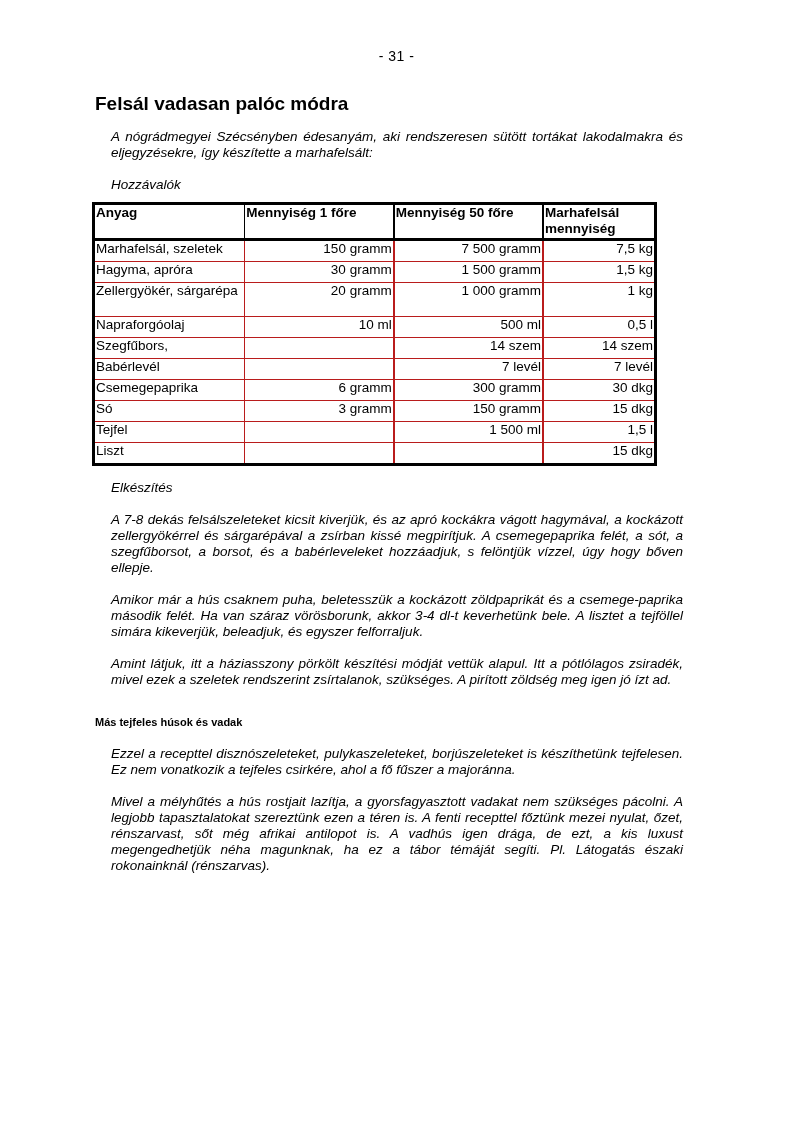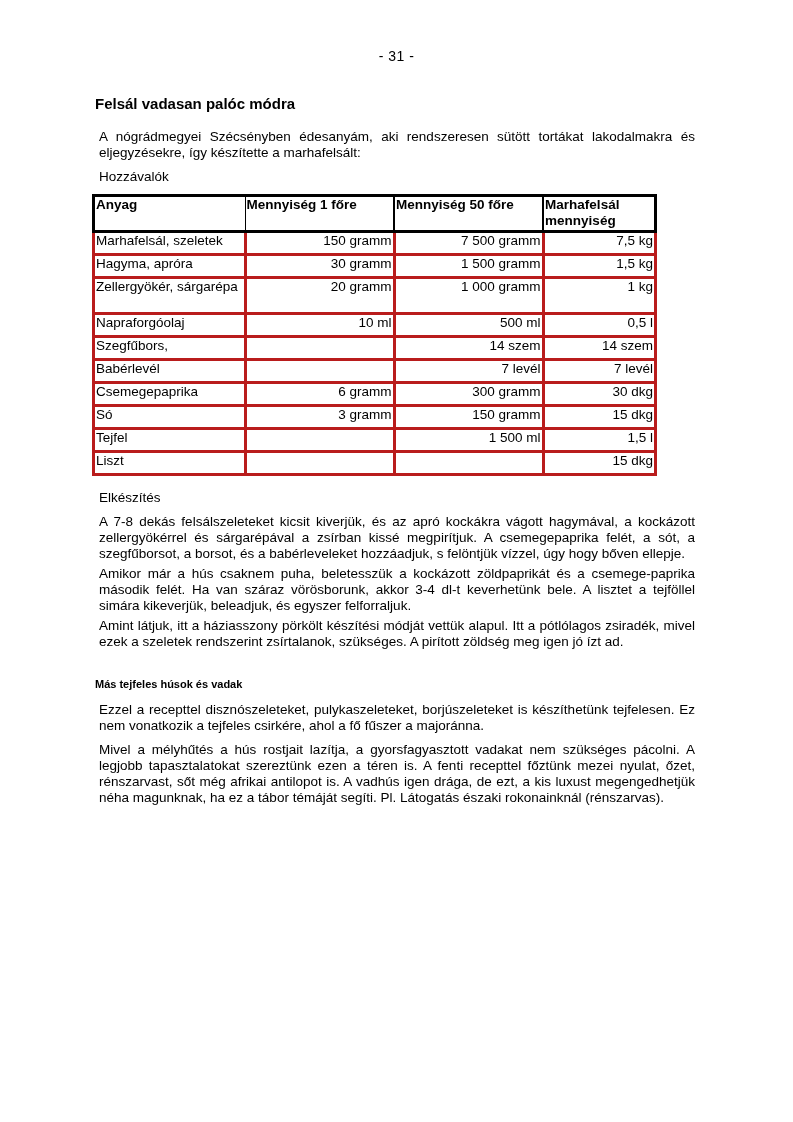--- a/index.html
+++ b/index.html
@@ -25,28 +25,29 @@
       font-size: 14px;
       letter-spacing: 0.5px;
     }
     .content {
       position: absolute;
       left: 95px;
       top: 95px;
       width: 604px;
     }
     h1.recipe-title {
-      font-size: 15px;
+      font-size: 19px;
       font-weight: bold;
       margin: 0 0 16px 0;
       line-height: 18px;
     }
     p {
-      margin: 4px;
+      margin: 16px;
       line-height: 16px;
+      font-style: italic;
     }
     .intro {
       margin-bottom: 8px;
     }
     .section-label {
       margin-bottom: 9px;
     }
     table.ingredients {
       border-collapse: collapse;
       width: 565px;
@@ -58,21 +59,21 @@
     table.ingredients th {
       font-weight: bold;
       text-align: left;
       vertical-align: top;
       padding: 0 1px;
       border: 1px solid #000;
       border-bottom: 3px solid #000;
       height: 33px;
     }
     table.ingredients td {
-      border: 3px solid #b91c1c;
+      border: 1px solid #b91c1c;
       padding: 0 1px;
       vertical-align: top;
       height: 20px;
     }
     table.ingredients td.num {
       text-align: right;
     }
     table.ingredients .col-anyag { width: 150px; }
     table.ingredients .col-1 { width: 150px; border-right-width: 2px; }
     table.ingredients .col-50 { width: 150px; border-right-width: 2px; }

